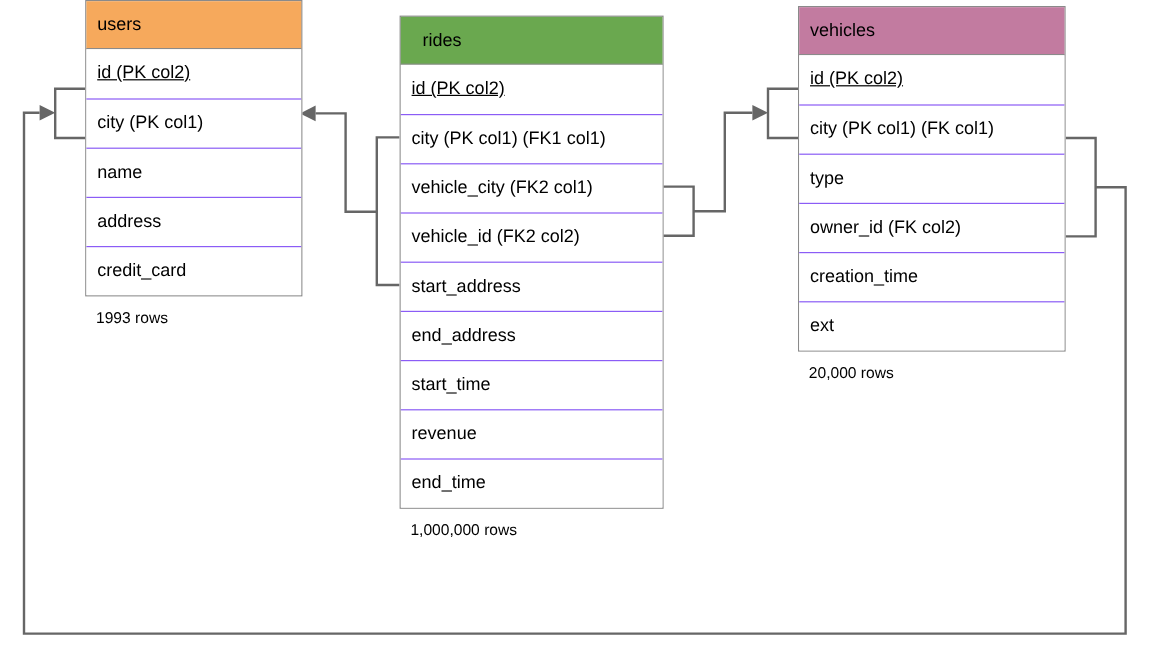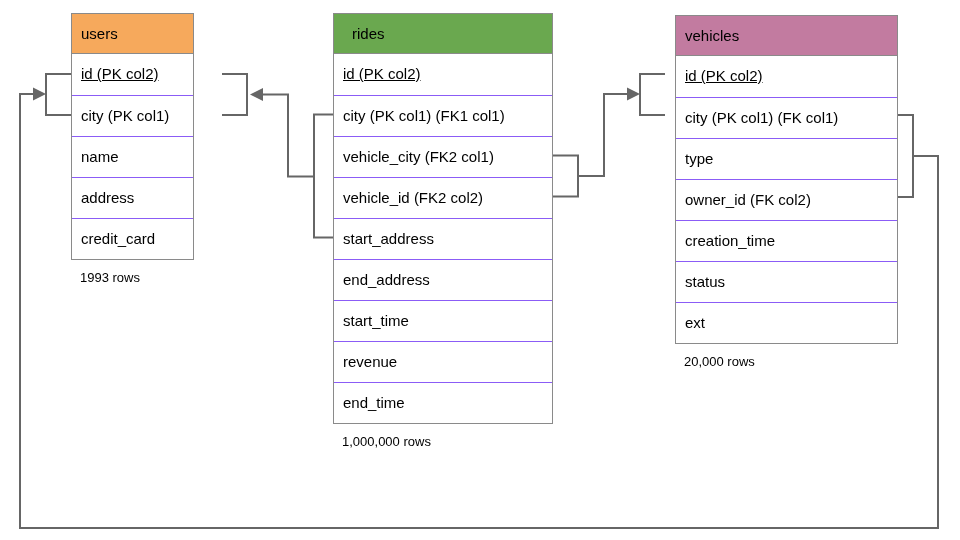--- a/index.html
+++ b/index.html
@@ -74,21 +74,21 @@
     </g>
 
     <g>
       <polyline class="conn" points="888,115 913,115 913,197 888,197" stroke="#666666"></polyline>
       <polyline class="conn" points="913,156 938,156 938,528 20,528 20,94 33,94" stroke="#666666"></polyline>
       <polyline class="conn" points="71,74 46,74 46,115 71,115" stroke="#666666"></polyline>
       <polygon class="conn-arrow" points="46,94 33,87.5 33,100.5" fill="#666666"></polygon>
     </g>
   </svg>
 
-  <div class="twrap" style="left:71px; top:13px; width:123px;">
+  <div class="twrap" style="left:71px; top:0; width:181px;">
     <div class="tbl">
       <div class="thead" style="background: rgb(246, 169, 92);">users</div>
       <div>
           <div class="trow">id (PK col2)</div>
           <div class="trow">city (PK col1)</div>
           <div class="trow">name</div>
           <div class="trow">address</div>
           <div class="trow">credit_card</div>
         </div>
     </div>
@@ -106,29 +106,28 @@
           <div class="trow">start_address</div>
           <div class="trow">end_address</div>
           <div class="trow">start_time</div>
           <div class="trow">revenue</div>
           <div class="trow">end_time</div>
         </div>
     </div>
     <div class="caption">1,000,000 rows</div>
   </div>
 
-  <div class="twrap" style="left:665px; top:15px; width:223px;margin-left:10px;">
+  <div class="twrap" style="left:665px; top:5px; width:223px;">
     <div class="tbl">
       <div class="thead" style="background: rgb(194, 123, 160);">vehicles</div>
       <div>
           <div class="trow">id (PK col2)</div>
           <div class="trow">city (PK col1) (FK col1)</div>
           <div class="trow">type</div>
           <div class="trow">owner_id (FK col2)</div>
           <div class="trow">creation_time</div>
-          <div class="trow">status</div>
           <div class="trow">ext</div>
         </div>
     </div>
     <div class="caption">20,000 rows</div>
   </div>
 
 </div>
 
 </body></html>

